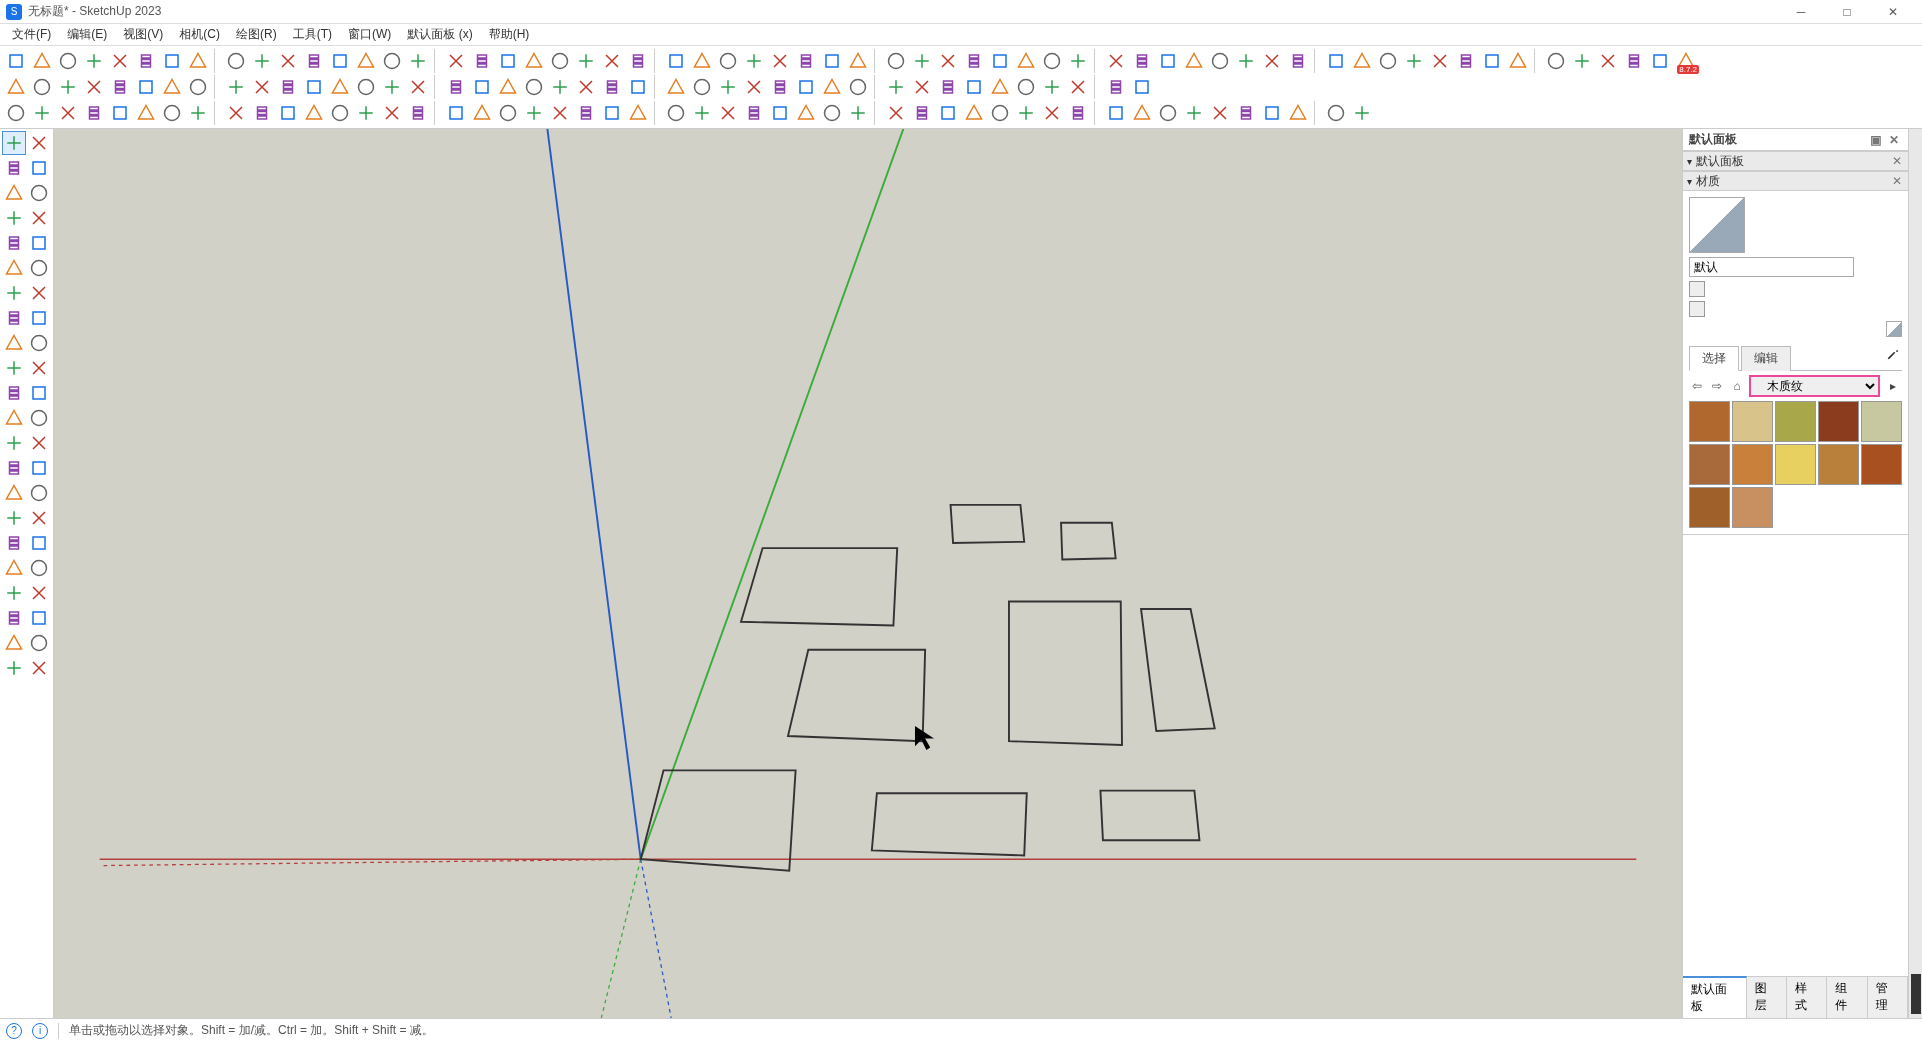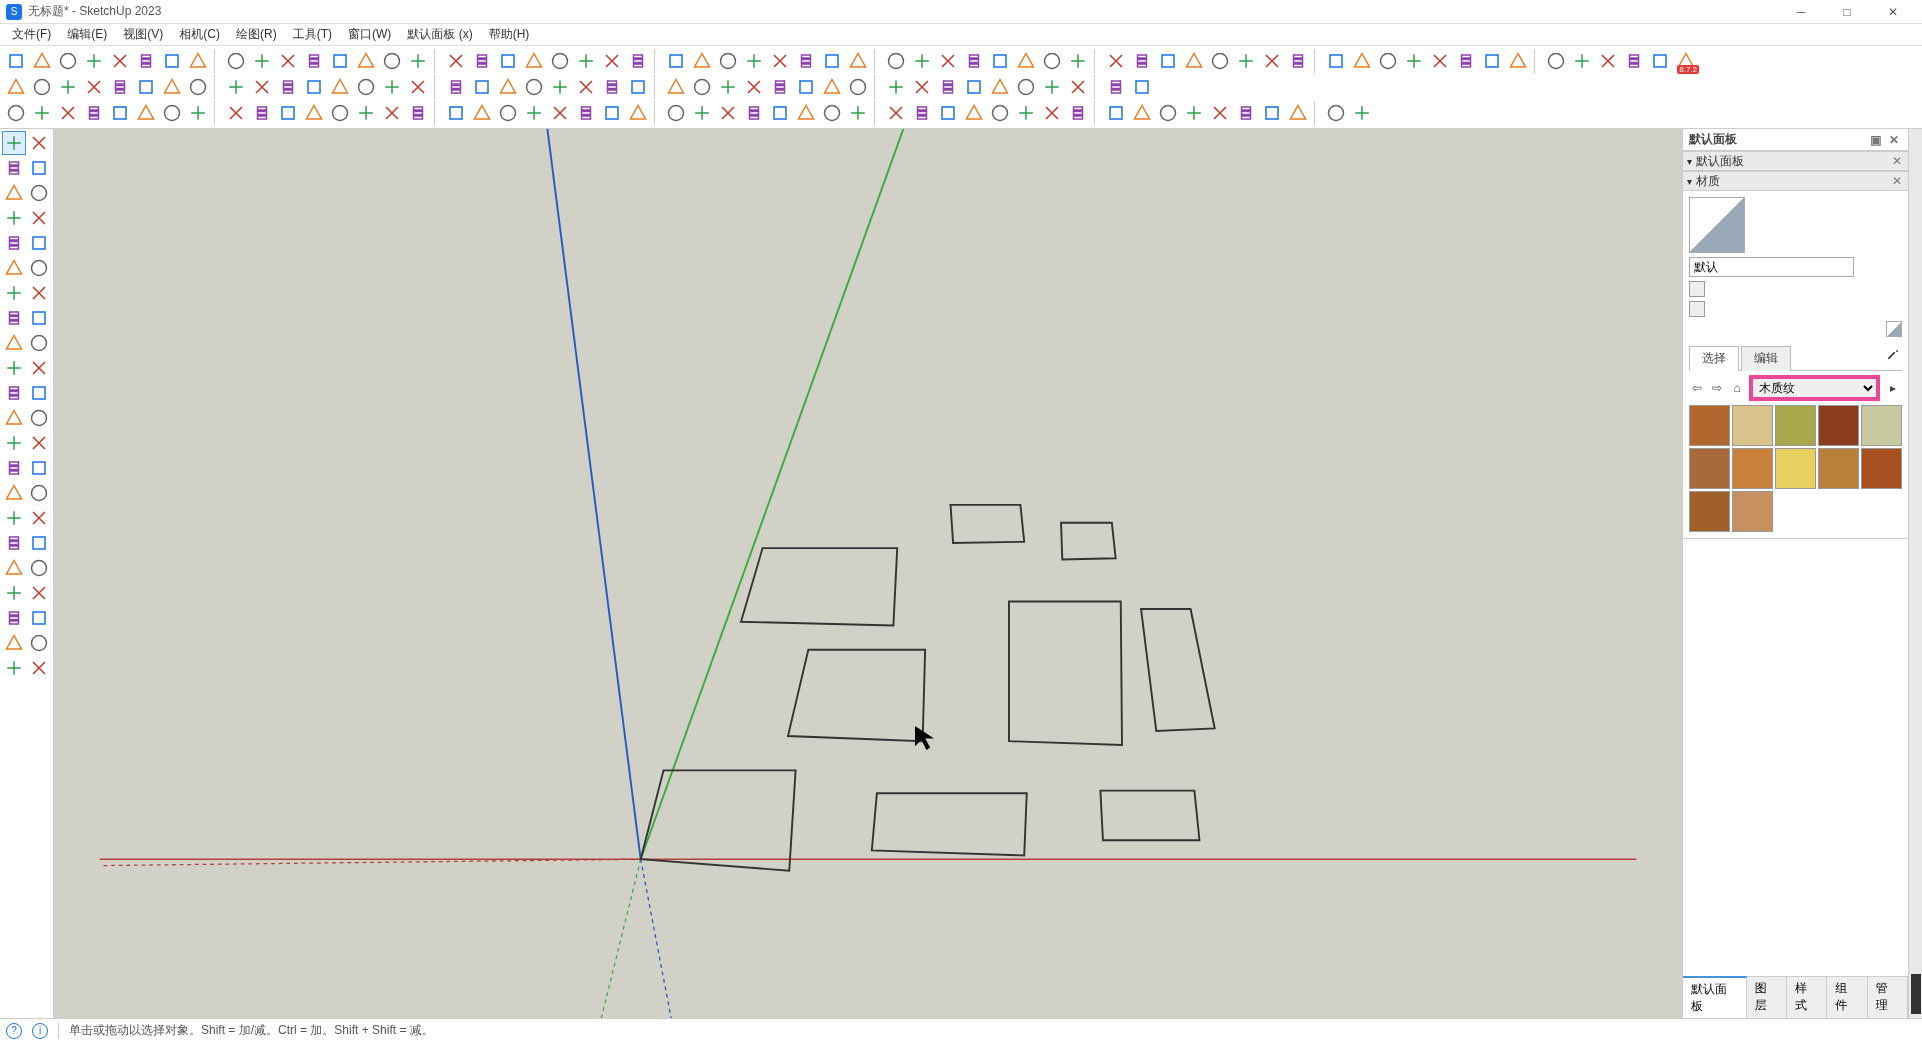--- a/index.html
+++ b/index.html
@@ -51,21 +51,21 @@
 .mat-name input { width:100%; border:1px solid #aaa; padding:2px 4px; font-size:12px;}
 .mat-sideico { display:flex; flex-direction:column; gap:4px;}
 .mat-sideico .mico{ width:16px;height:16px; border:1px solid #999; background:#eee; cursor:pointer;}
 .mini-tri { width:16px;height:16px; background: linear-gradient(135deg,#fff 0 50%, #9aa9b8 50% 100%); border:1px solid #aaa; align-self:flex-end; margin-top:4px;}
 .tabs { display:flex; margin-top:8px; border-bottom:1px solid #bbb; }
 .tab { padding:3px 12px; border:1px solid #bbb; border-bottom:none; background:#eee; margin-right:2px; cursor:pointer; position:relative; top:1px;}
 .tab.active { background:#fff; border-bottom:1px solid #fff;}
 .tab-eyedrop { margin-left:auto; width:18px;height:18px; display:flex;align-items:center;justify-content:center; cursor:pointer;}
 .nav-row { display:flex; align-items:center; gap:4px; padding:4px 0;}
 .nav-row .arr{ width:16px;height:16px;display:flex;align-items:center;justify-content:center;cursor:pointer;color:#555;}
-.nav-row select { flex:1; border:4px solid #ec4899; padding:1px 2px; font-size:12px;}
+.nav-row select { flex:1; border:2px solid #ec4899; padding:1px 12px; font-size:12px;}
 .nav-row .det{ width:18px;height:18px;display:flex;align-items:center;justify-content:center;cursor:pointer;}
 .thumbs { display:grid; grid-template-columns: repeat(5, 1fr); gap:2px; }
 .thumb { aspect-ratio:1/1; border:1px solid #999; cursor:pointer;}
 .tray-flex { flex:1; background:#fff;}
 .tray-bottom-tabs { display:flex; border-top:1px solid #ccc; background:#eee;}
 .tray-bottom-tabs .bt{ padding:3px 8px; border-right:1px solid #ccc; cursor:pointer; font-size:12px;}
 .tray-bottom-tabs .bt.active{ background:#fff; border-top:2px solid #4a90d9; margin-top:-1px;}
 .right-edge { width:14px; background:#e8e8e8; border-left:1px solid #ccc; display:flex; align-items:flex-end; justify-content:center;}
 .right-edge .grip{ width:10px;height:40px; background:#333; margin-bottom:4px;}
 

